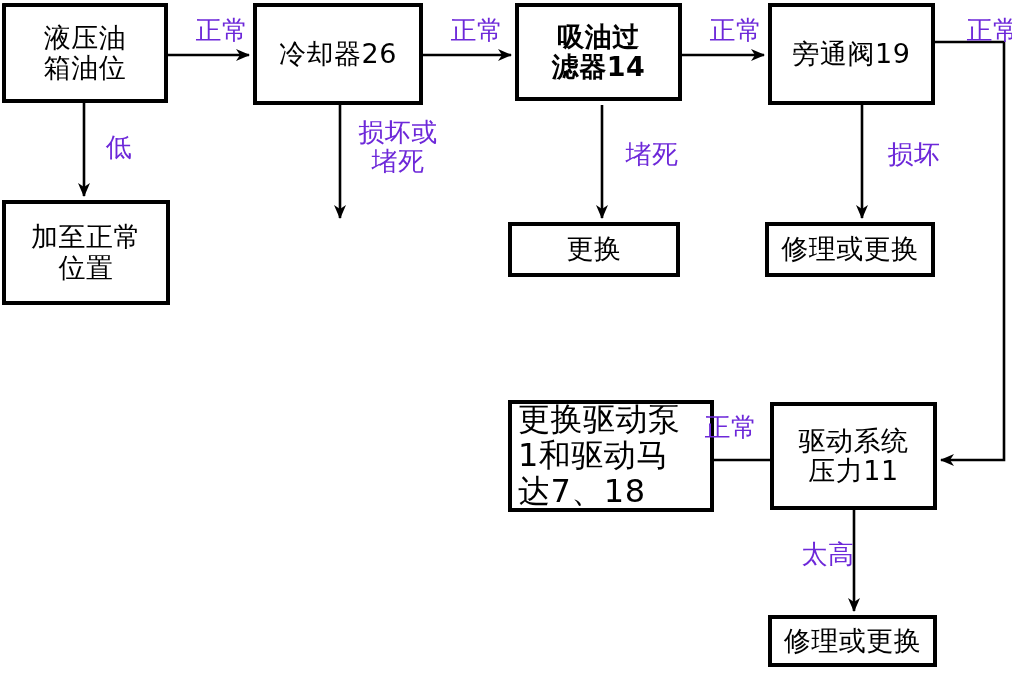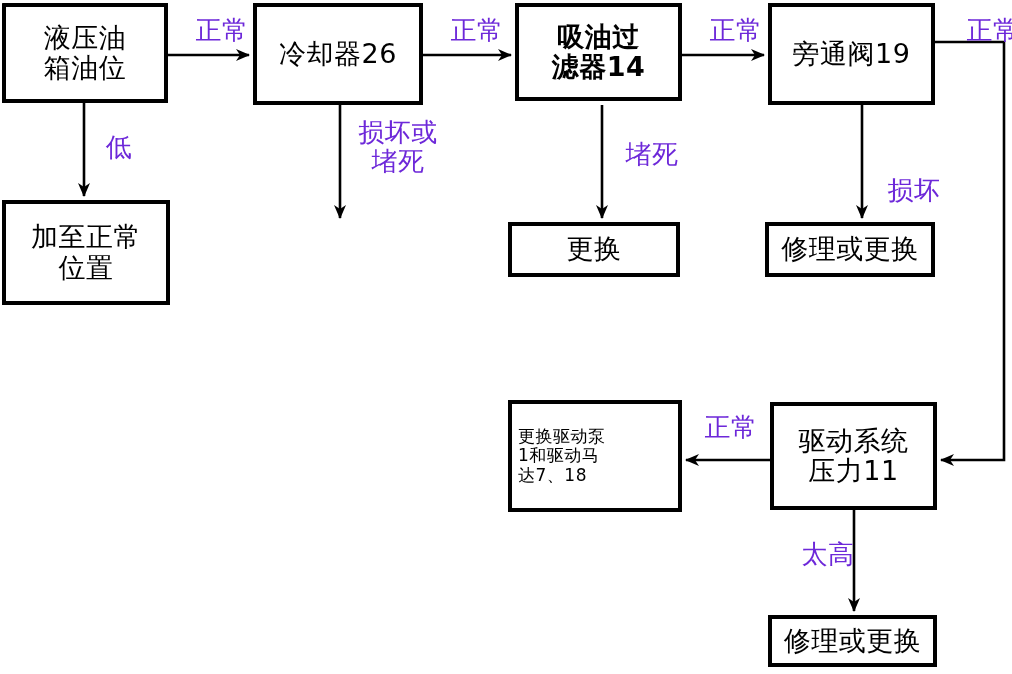--- a/index.html
+++ b/index.html
@@ -123,21 +123,21 @@
 
 
   <div class="node-box thin" style="left:508px; top:222px; width:172px; height:55px;">
     <span>更换</span>
   </div>
 
   <div class="node-box thin" style="left:765px; top:222px; width:170px; height:55px;">
     <span>修理或更换</span>
   </div>
 
-  <div class="node-box align-left" style="left:508px; top:400px; width:174px; height:112px; font-size:17px;">
+  <div class="node-box align-left" style="left:508px; top:400px; width:206px; height:112px; font-size:32px;">
     <span>更换驱动泵
 1和驱动马
 达7、18</span>
   </div>
 
   <div class="node-box" style="left:770px; top:402px; width:167px; height:108px;">
     <span>驱动系统
 压力11</span>
   </div>
 
@@ -153,19 +153,19 @@
 
   <div class="edge-label" style="left:954px; top:16px; width:78px;">正常</div>
 
   <div class="edge-label" style="left:98px; top:133px; width:42px;">低</div>
 
   <div class="edge-label" style="left:352px; top:118px; width:92px;">损坏或
 堵死</div>
 
   <div class="edge-label" style="left:614px; top:140px; width:76px;">堵死</div>
 
-  <div class="edge-label" style="left:876px; top:140px; width:76px;margin-top:36px;">损坏</div>
+  <div class="edge-label" style="left:876px; top:140px; width:76px;">损坏</div>
 
   <div class="edge-label" style="left:692px; top:413px; width:78px;">正常</div>
 
   <div class="edge-label" style="left:790px; top:540px; width:76px;">太高</div>
 
 </div>
 
 </body></html>

